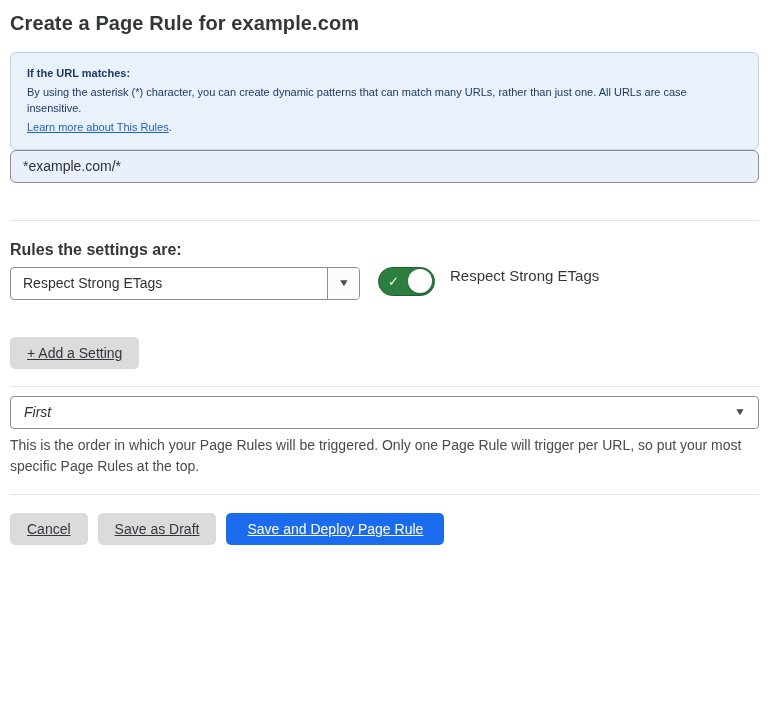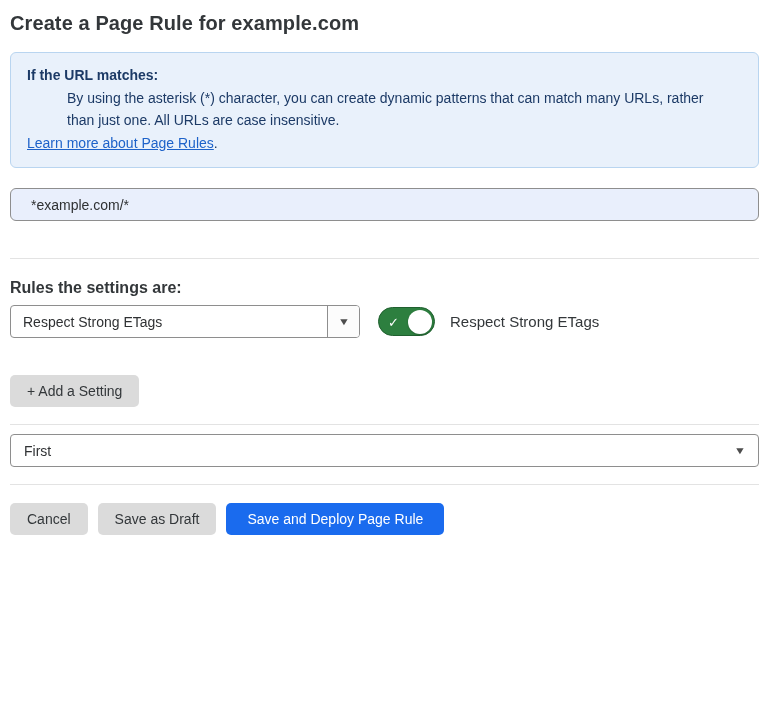--- a/index.html
+++ b/index.html
@@ -32,45 +32,45 @@
     letter-spacing:.1px;
   }
 
   .info-box{
     margin-top:17px;
     background:var(--info-bg);
     border:1px solid var(--info-border);
     border-radius:6px;
     padding:12px 32px 13px 16px;
     color:var(--info-text);
-    font-size:14px;
+    font-size:11px;
     line-height:1.52;
     width:749px;
   }
   .info-box .info-heading{font-weight:700;margin-bottom:2px;}
-  .info-box .info-body{max-width:720px;margin-left:40px;}
+  .info-box .info-body{max-width:720px;}
   .info-link-line{margin-top:2px;}
   .info-link{
     color:var(--link-blue);
     text-decoration:underline;
     cursor:pointer;
   }
 
   .field-label{
     margin-top:21px;
     font-size:14px;
     color:var(--text-mid);
   }
   .url-input{
-    margin-top:20px;
+    margin-top:0;
     width:749px;height:33px;
     background:var(--input-bg);
     border:1px solid var(--control-border);
     border-radius:6px;
-    padding:0 20px;
+    padding:0 12px;
     font-size:14px;
     color:#2f3133;
     font-family:"Liberation Sans","DejaVu Sans",sans-serif;
     display:block;
     outline:none;
   }
 
   .divider{
     border:none;
     border-top:1px solid var(--divider);
@@ -79,21 +79,21 @@
   }
   .divider.small-gap{margin-top:17px;}
 
   .section-heading{
     margin-top:20px;
     font-size:16px;font-weight:700;color:#33373a;
   }
 
   .setting-row{
     margin-top:8px;
-    display:flex;align-items:center;
+    display:flex;
   }
   .dropdown{
     width:350px;height:33px;
     border:1px solid var(--control-border);
     border-radius:4px;
     background:#ffffff;
     display:flex;align-items:stretch;
     cursor:pointer;
     overflow:hidden;
   }
@@ -139,33 +139,35 @@
   }
 
   .btn{
     display:inline-flex;align-items:center;justify-content:center;
     border:none;border-radius:5px;
     font-family:"Liberation Sans","DejaVu Sans",sans-serif;
     font-size:14px;color:#33373a;
     background:var(--btn-gray);
     padding:0 17px;height:32px;
     cursor:pointer;
+    text-decoration:underline;
   }
   .add-setting-btn{margin-top:37px;}
 
   .order-select{
     margin-top:9px;
     width:749px;height:33px;
     border:1px solid var(--control-border);
     border-radius:4px;
     background:#ffffff;
     display:flex;align-items:center;
     padding:0 13px;
     font-size:14px;color:#2f3133;
     cursor:pointer;
+    font-style:italic;
   }
   .order-select .grow{flex:1;}
   .help-text{
     margin-top:6px;
     font-size:14px;color:var(--text-mid);
     line-height:1.5;
     max-width:745px;
   }
 
   .footer{
@@ -181,21 +183,21 @@
 </head>
 <body>
 
 <div class="page">
 
   <h1 class="page-title">Create a Page Rule for example.com</h1>
 
   <div class="info-box">
     <div class="info-heading">If the URL matches:</div>
     <div class="info-body">By using the asterisk (*) character, you can create dynamic patterns that can match many URLs, rather than just one. All URLs are case insensitive.</div>
-    <div class="info-link-line"><a class="info-link">Learn more about Page Rules</a><span>.</span></div>
+    <div class="info-link-line"><a class="info-link">Learn more about This Rules</a><span>.</span></div>
   </div>
 
   <input class="url-input" type="text" value="*example.com/*" style="">
 
   <hr class="divider">
 
   <div class="section-heading">Rules the settings are:</div>
 
 
   <div class="setting-row">
@@ -217,20 +219,21 @@
 
   <hr class="divider small-gap">
 
 
 
   <div class="order-select">
     <span class="grow">First</span>
     <span class="caret">▼</span>
   </div>
 
+  <div class="help-text">This is the order in which your Page Rules will be triggered. Only one Page Rule will trigger per URL, so put your most specific Page Rules at the top.</div>
 
   <hr class="divider small-gap">
 
   <div class="footer">
     <button class="btn">Cancel</button>
     <button class="btn">Save as Draft</button>
     <button class="btn btn-primary">Save and Deploy Page Rule</button>
   </div>
 
 </div>

